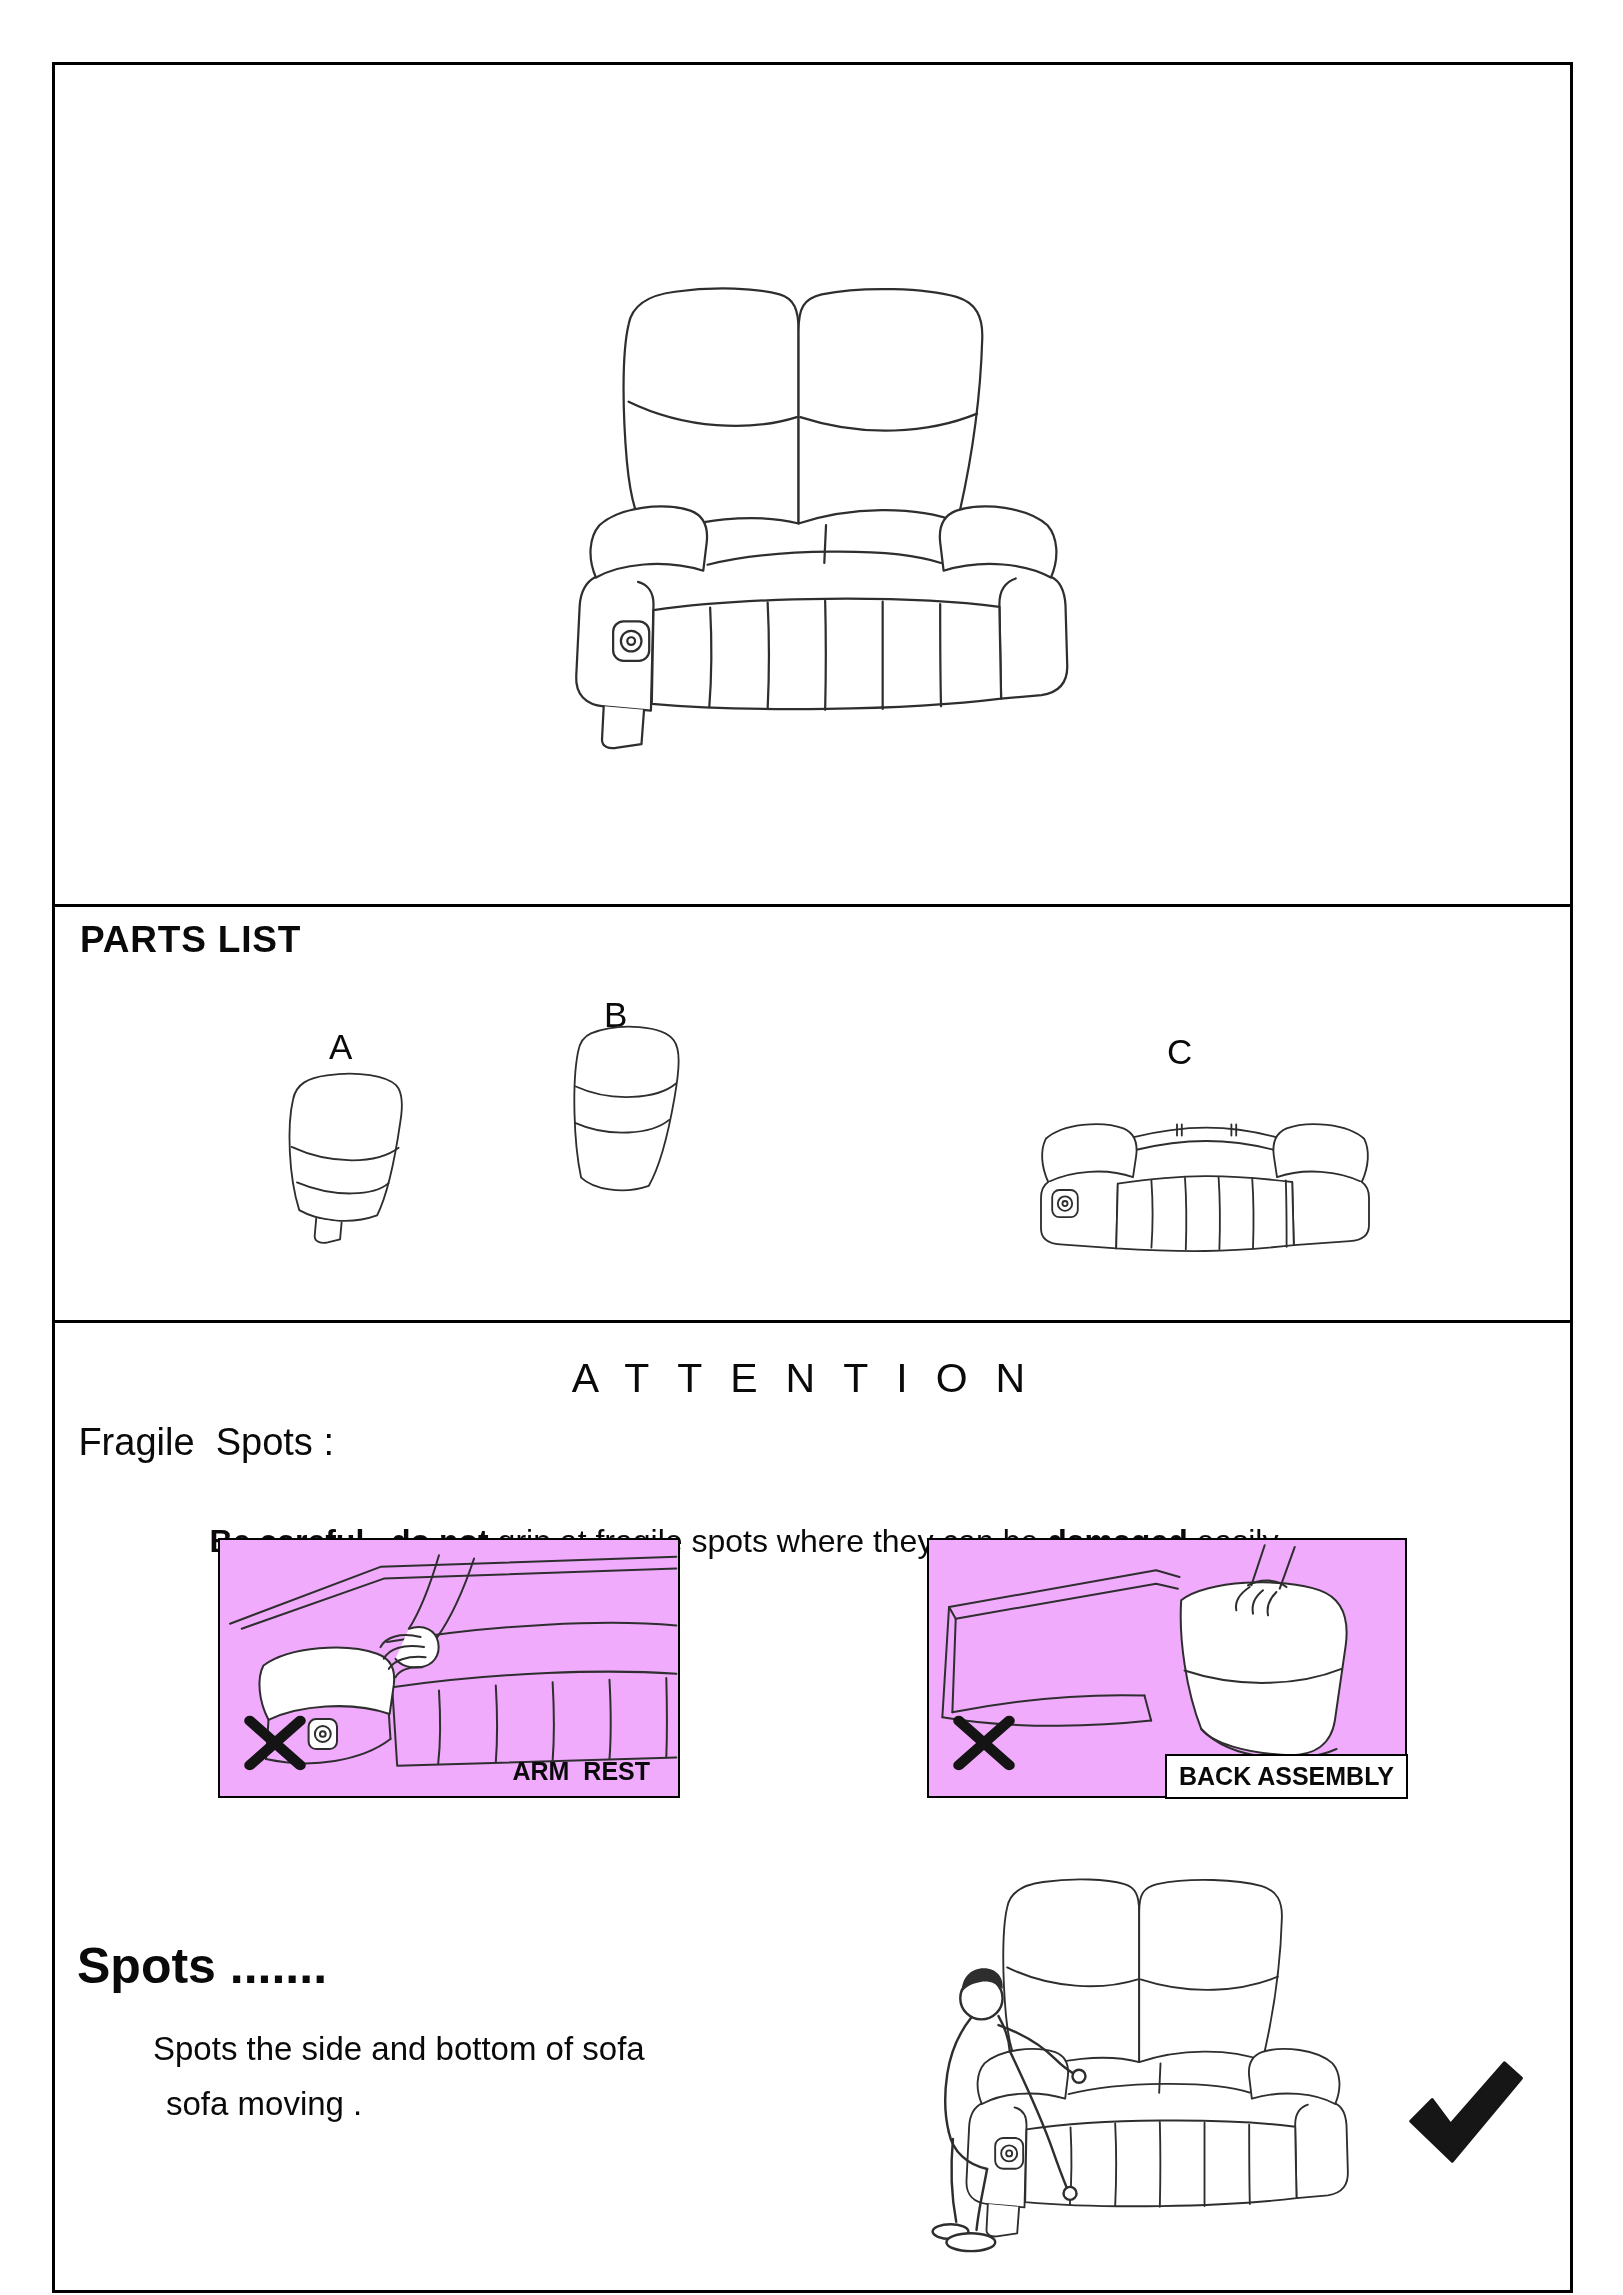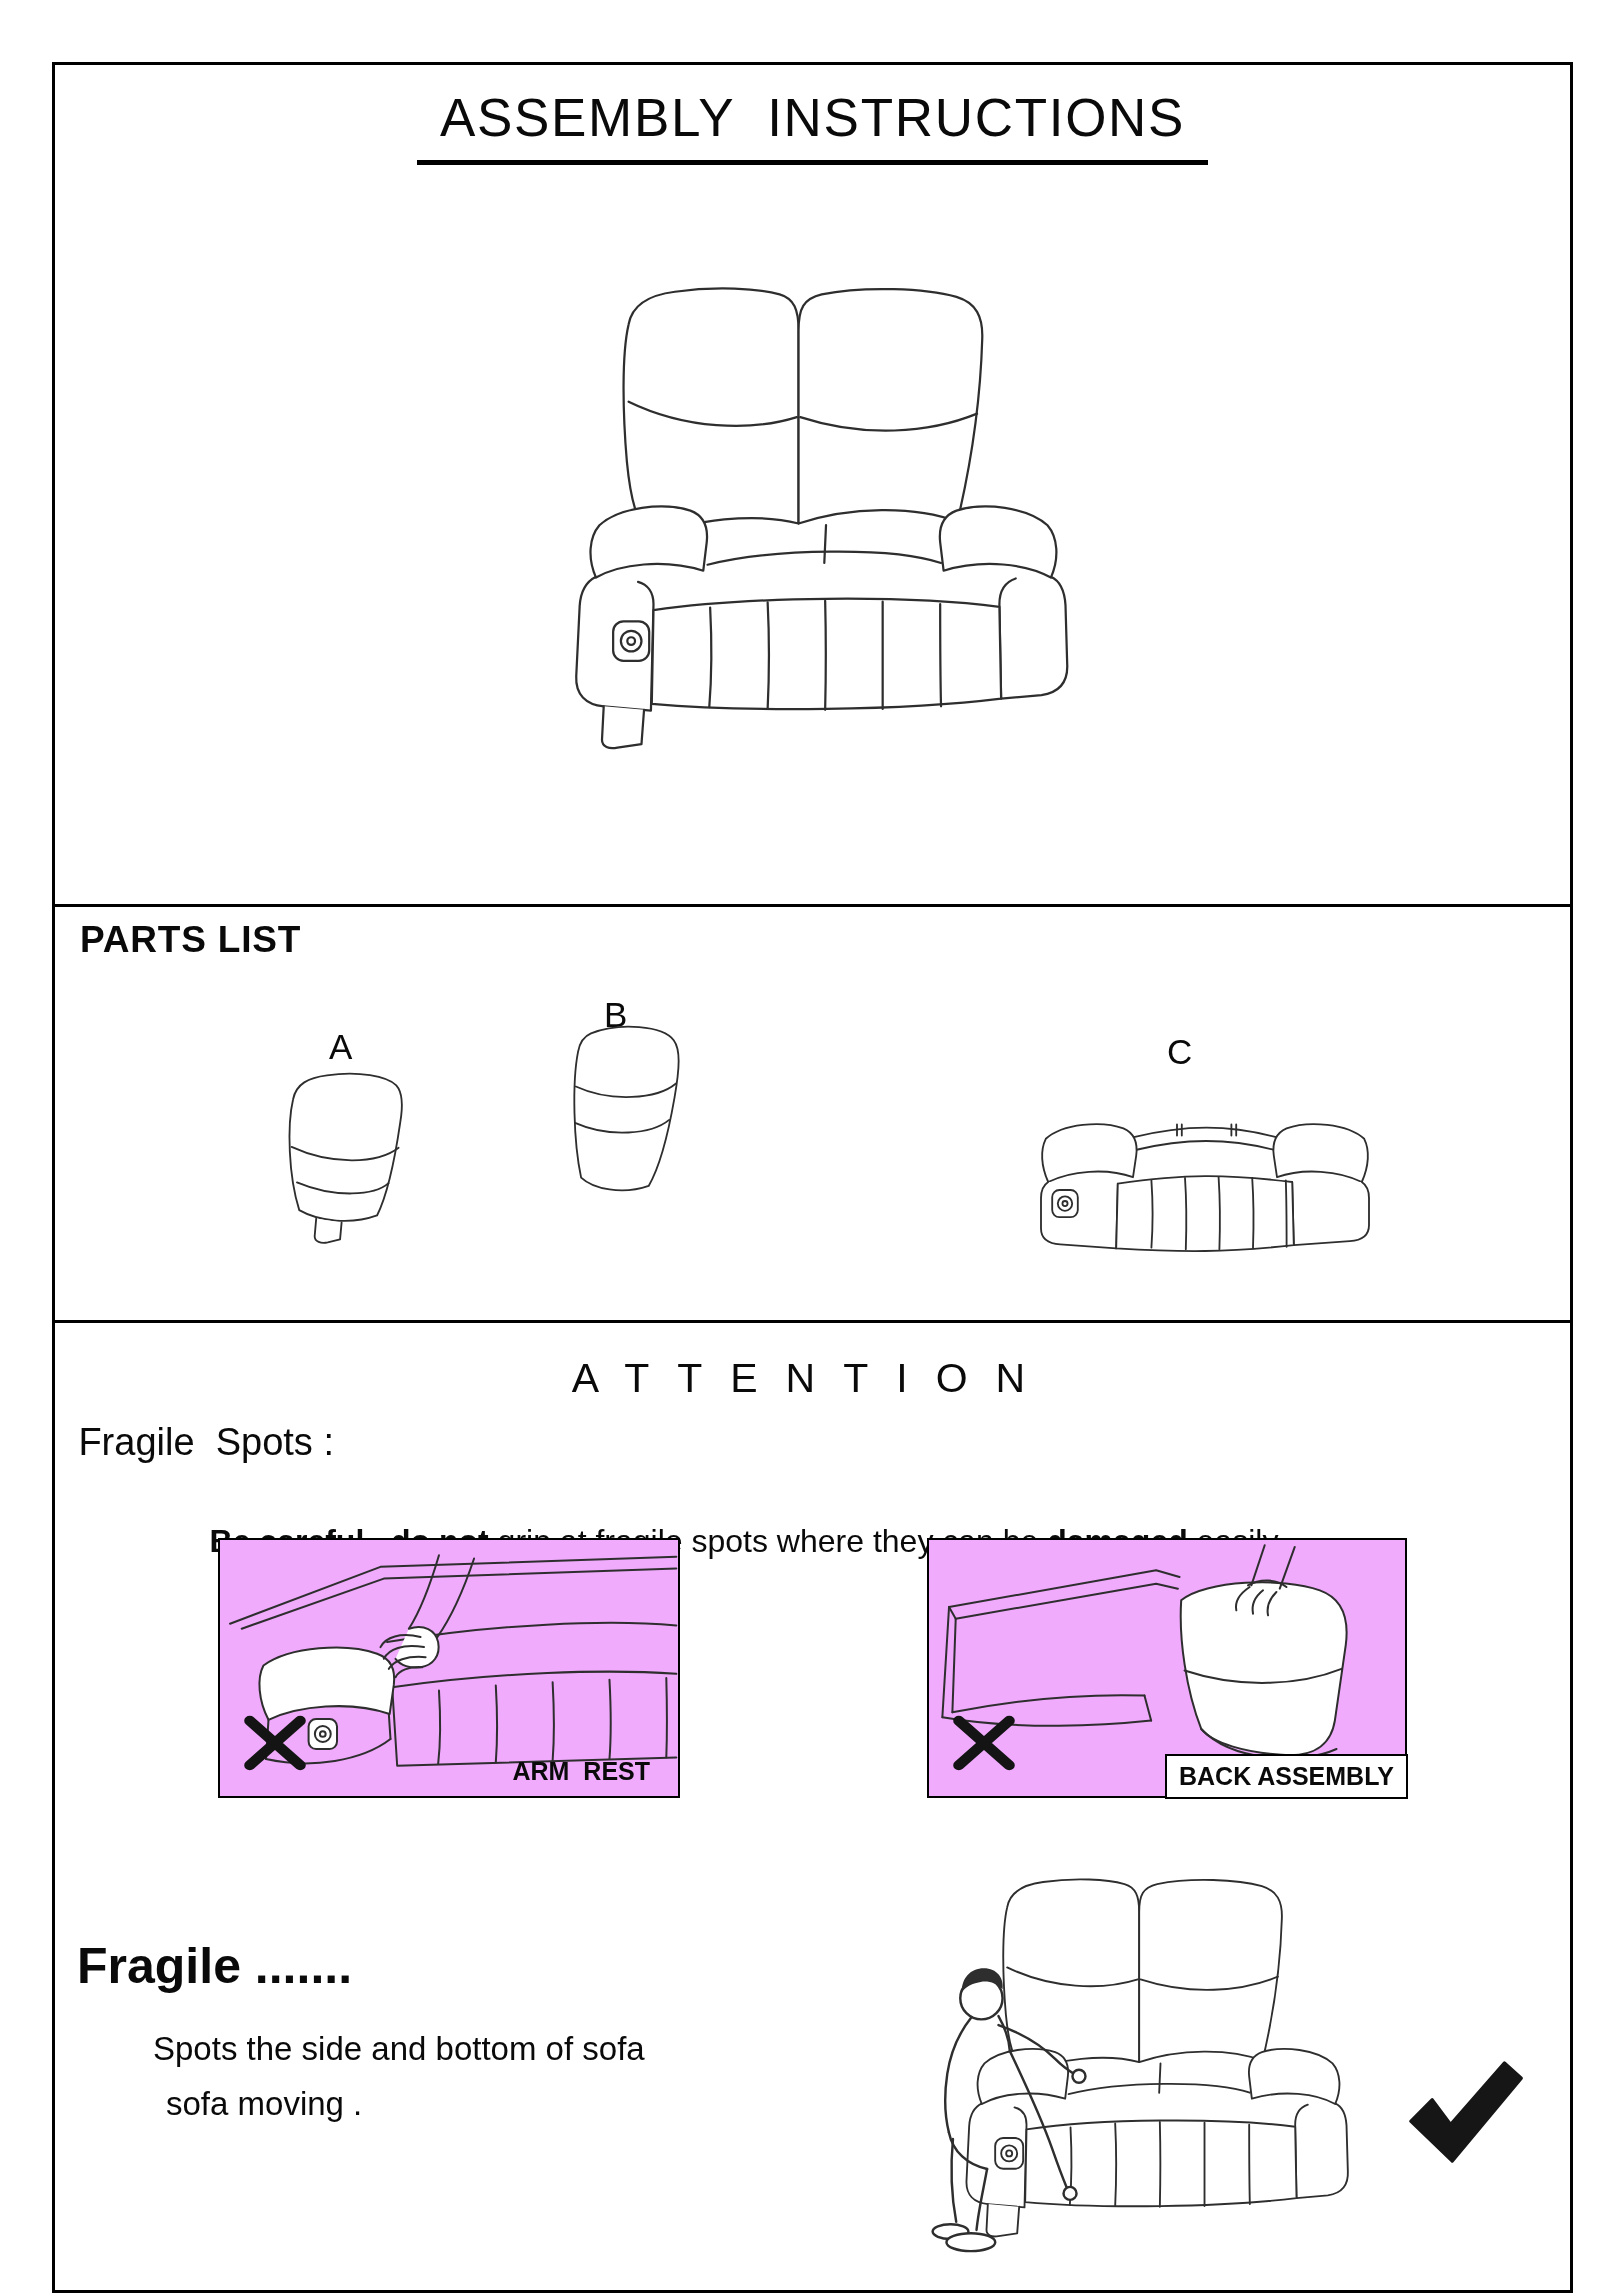--- a/index.html
+++ b/index.html
@@ -47,23 +47,20 @@
   .moving-line{font-size:33px}
   #moving-line1{left:98px;top:707px}
   #moving-line2{left:111px;top:762px}
   #moving-illus{left:776px;top:500px;width:561px;height:457px}
   #check-icon{left:1348px;top:734px;width:123px;height:110px}
 </style>
 </head>
 <body>
 
 <div class="section" id="box-top">
-  <div class="abs title-wrap">
-    <span class="title">ASSEMBLY  INSTRUCTIONS</span>
-  </div>
 
   <svg class="abs" style="left:467px;top:189px" width="584" height="515" viewBox="0 0 680 600">
     <g fill="none" stroke="#2e2e2e" stroke-width="2.6" stroke-linecap="round" stroke-linejoin="round">
 
       <path fill="#fff" d="M152 330 C133 315 126 284 122 242 C117 184 116 116 124 82 C128 59 147 48 178 44 C226 37 274 40 300 47 C317 52 322 65 322 89 L322 314 C272 301 198 309 152 330 Z"></path>
       <path d="M124 172 C190 204 266 207 320 190"></path>
 
       <path fill="#fff" d="M322 89 C322 63 328 52 349 47 C399 37 470 40 506 50 C529 57 537 73 536 99 C534 167 524 240 507 312 C458 293 382 294 322 314 Z"></path>
       <path d="M324 190 C398 214 474 209 530 186"></path>
 
@@ -214,21 +211,21 @@
         <path d="M400 60 C390 68 386 78 388 88"></path>
         <path d="M416 62 C408 70 404 80 406 90"></path>
       </g>
     </svg>
     <svg class="xmark" viewBox="0 0 100 100" preserveAspectRatio="none">
       <path d="M14 14 L86 86 M86 14 L14 86" stroke="#141414" stroke-width="16" stroke-linecap="round" fill="none"></path>
     </svg>
     <div class="warn-label" id="backcushion-label">BACK ASSEMBLY</div>
   </div>
 
-  <div class="abs moving-heading">Fragile .......</div>
+  <div class="abs moving-heading">Spots .......</div>
   <div class="abs moving-line" id="moving-line1">Spots the side and bottom of sofa</div>
   <div class="abs moving-line" id="moving-line2">sofa moving .</div>
 
   <svg class="abs" id="moving-illus" viewBox="0 0 690 545">
 
     <g transform="translate(115,28) scale(0.82)" fill="none" stroke="#2e2e2e" stroke-width="2.8" stroke-linecap="round" stroke-linejoin="round">
       <path fill="#fff" d="M152 330 C133 315 126 284 122 242 C117 184 116 116 124 82 C128 59 147 48 178 44 C226 37 274 40 300 47 C317 52 322 65 322 89 L322 314 C272 301 198 309 152 330 Z"></path>
       <path d="M124 172 C190 204 266 207 320 190"></path>
       <path fill="#fff" d="M322 89 C322 63 328 52 349 47 C399 37 470 40 506 50 C529 57 537 73 536 99 C534 167 524 240 507 312 C458 293 382 294 322 314 Z"></path>
       <path d="M324 190 C398 214 474 209 530 186"></path>

